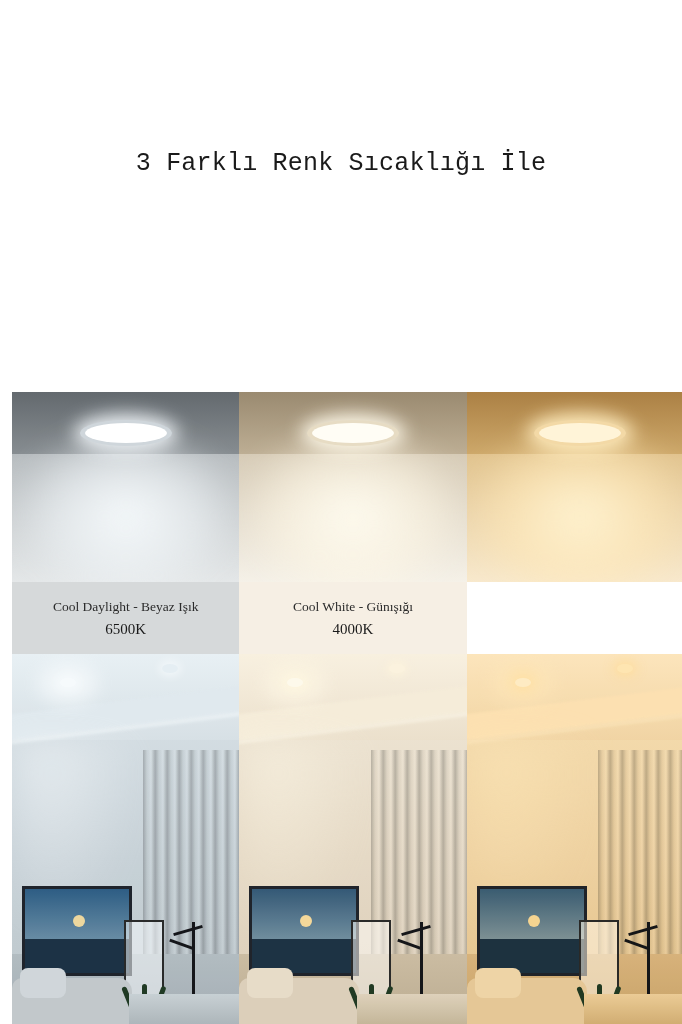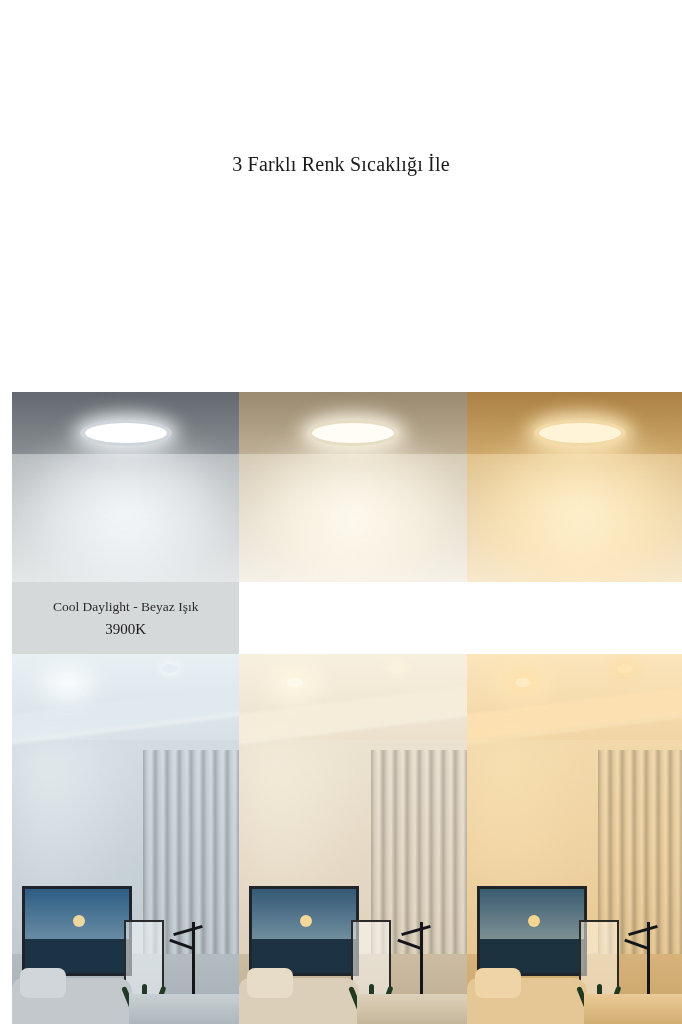--- a/index.html
+++ b/index.html
@@ -15,22 +15,22 @@
     position: relative;
   }
 
   
   .heading {
     padding-top: 146px;
     text-align: center;
     color: #1a1a1a;
   }
   .heading-line {
-    font-family: Liberation Serif, serif;
-    font-size: 20px;
+    font-family: Liberation Mono, monospace;
+    font-size: 25px;
     line-height: 36px;
     letter-spacing: 0.2px;
     white-space: nowrap;
   }
 
   
   .panels {
     position: absolute;
     top: 392px;
     left: 12px;
@@ -300,21 +300,21 @@
     <div class="ceiling">
       <div class="wall" style="background:linear-gradient(180deg,#8d9296 0%,#b9bec1 35%,#e4e7e8 100%)"></div>
       <div class="ceiling-band" style="background:linear-gradient(180deg,#63696e 0%,#878d91 100%)"></div>
       <div class="glow" style="background:radial-gradient(ellipse at center, rgba(247,251,253,0.95) 0%, rgba(240,245,248,0.55) 45%, rgba(240,245,248,0) 72%)"></div>
       <div class="fixture" style="background:#cfd6db;box-shadow:0 0 18px 6px rgba(245,250,253,0.9)">
         <div class="inner" style="background:#ffffff"></div>
       </div>
     </div>
     <div class="caption" style="background:#d6d9da">
       <div class="name">Cool Daylight - Beyaz Işık</div>
-      <div class="kelvin">3900K</div>
+      <div class="kelvin">6500K</div>
     </div>
     <div class="room">
       <div class="rm-wallback" style="background:linear-gradient(180deg,#e3e9ec 0%,#cfd6da 55%,#c2c9cd 100%)"></div>
       <div class="rm-ceiling" style="background:linear-gradient(180deg,#f1f5f7 0%,#dfe5e8 100%)"></div>
       <div class="cove" style="background:#e9eef1"></div>
       <div class="cove-line" style="background:#ffffff"></div>
       <div class="spot-glow" style="left:26px;top:8px;background:#ffffff"></div>
       <div class="spot" style="left:48px;top:24px;background:#ffffff;box-shadow:0 0 12px 4px rgba(255,255,255,.95)"></div>
       <div class="spot" style="left:150px;top:10px;background:#eef3f6;box-shadow:0 0 10px 3px rgba(255,255,255,.8)"></div>
       <div class="wall-wash" style="background:radial-gradient(ellipse at 30% 10%, rgba(255,255,255,.9), rgba(255,255,255,0) 70%)"></div>
@@ -343,20 +343,24 @@
 
   <div class="panel">
     <div class="ceiling">
       <div class="wall" style="background:linear-gradient(180deg,#b9a98e 0%,#d8cdb9 35%,#f5f1e8 100%)"></div>
       <div class="ceiling-band" style="background:linear-gradient(180deg,#9a8a70 0%,#bdae94 100%)"></div>
       <div class="glow" style="background:radial-gradient(ellipse at center, rgba(255,252,240,0.97) 0%, rgba(255,248,230,0.55) 45%, rgba(255,248,230,0) 72%)"></div>
       <div class="fixture" style="background:#e7dcc4;box-shadow:0 0 18px 6px rgba(255,250,234,0.95)">
         <div class="inner" style="background:#fffdf5"></div>
       </div>
     </div>
+    <div class="caption" style="background:#f6efe4">
+      <div class="name">Cool White - Günışığı</div>
+      <div class="kelvin">4000K</div>
+    </div>
     <div class="room">
       <div class="rm-wallback" style="background:linear-gradient(180deg,#f2ece0 0%,#e7ddcd 55%,#ddd1bd 100%)"></div>
       <div class="rm-ceiling" style="background:linear-gradient(180deg,#faf4e8 0%,#ede4d4 100%)"></div>
       <div class="cove" style="background:#f7f0e1"></div>
       <div class="cove-line" style="background:#fffdf3"></div>
       <div class="spot-glow" style="left:26px;top:8px;background:#fffaec"></div>
       <div class="spot" style="left:48px;top:24px;background:#fffdf4;box-shadow:0 0 12px 4px rgba(255,250,232,.95)"></div>
       <div class="spot" style="left:150px;top:10px;background:#fdf6e6;box-shadow:0 0 10px 3px rgba(255,248,228,.8)"></div>
       <div class="wall-wash" style="background:radial-gradient(ellipse at 30% 10%, rgba(255,251,238,.9), rgba(255,251,238,0) 70%)"></div>
       <div class="curtain"></div>

